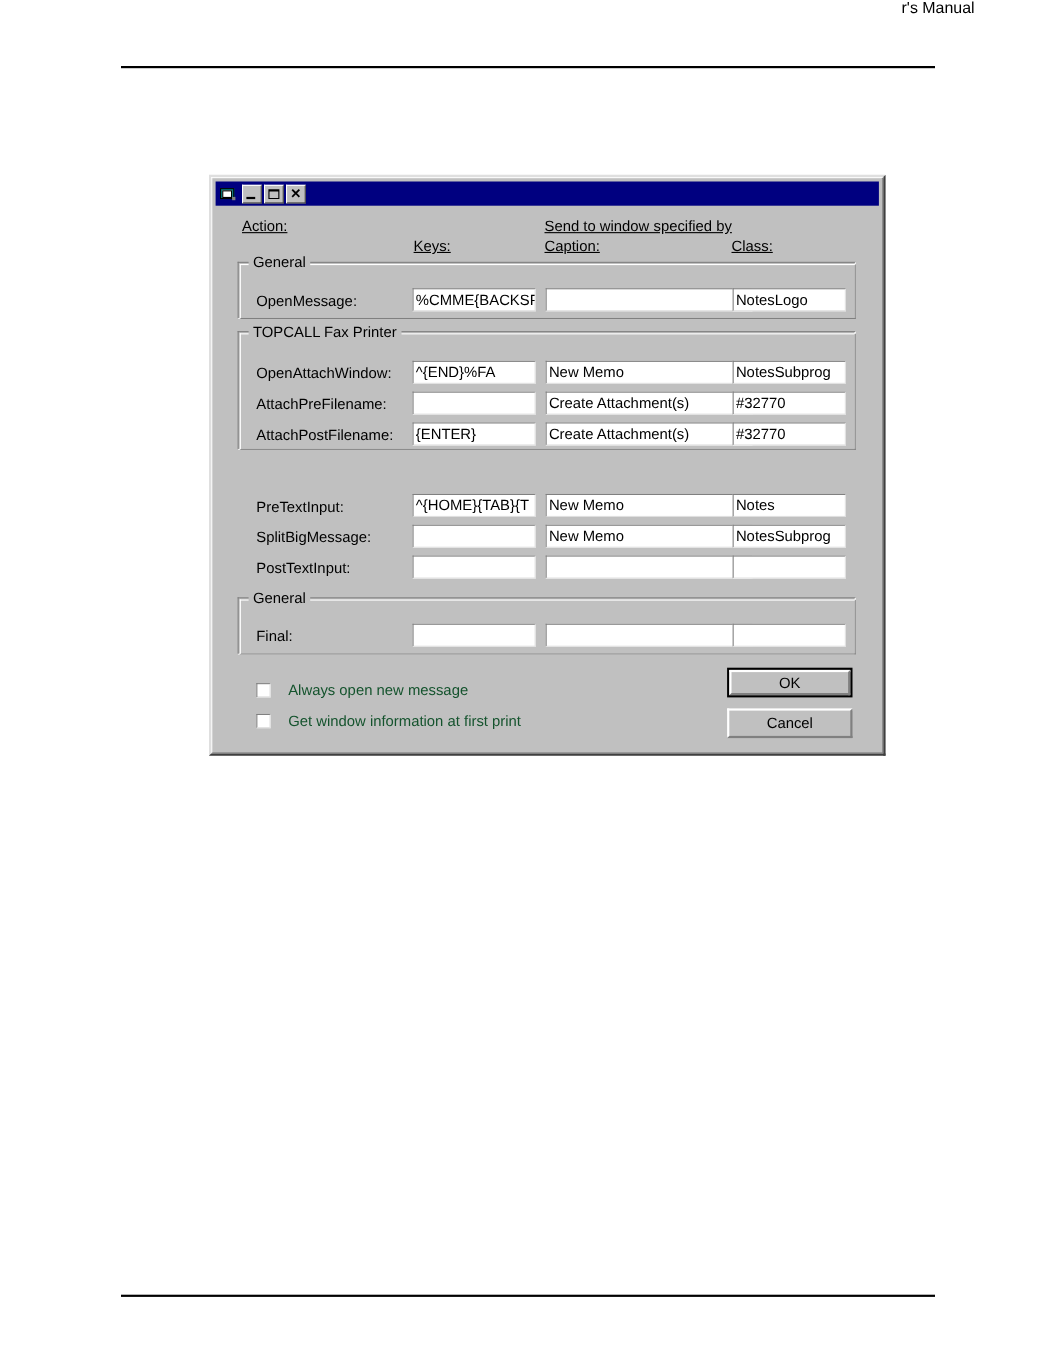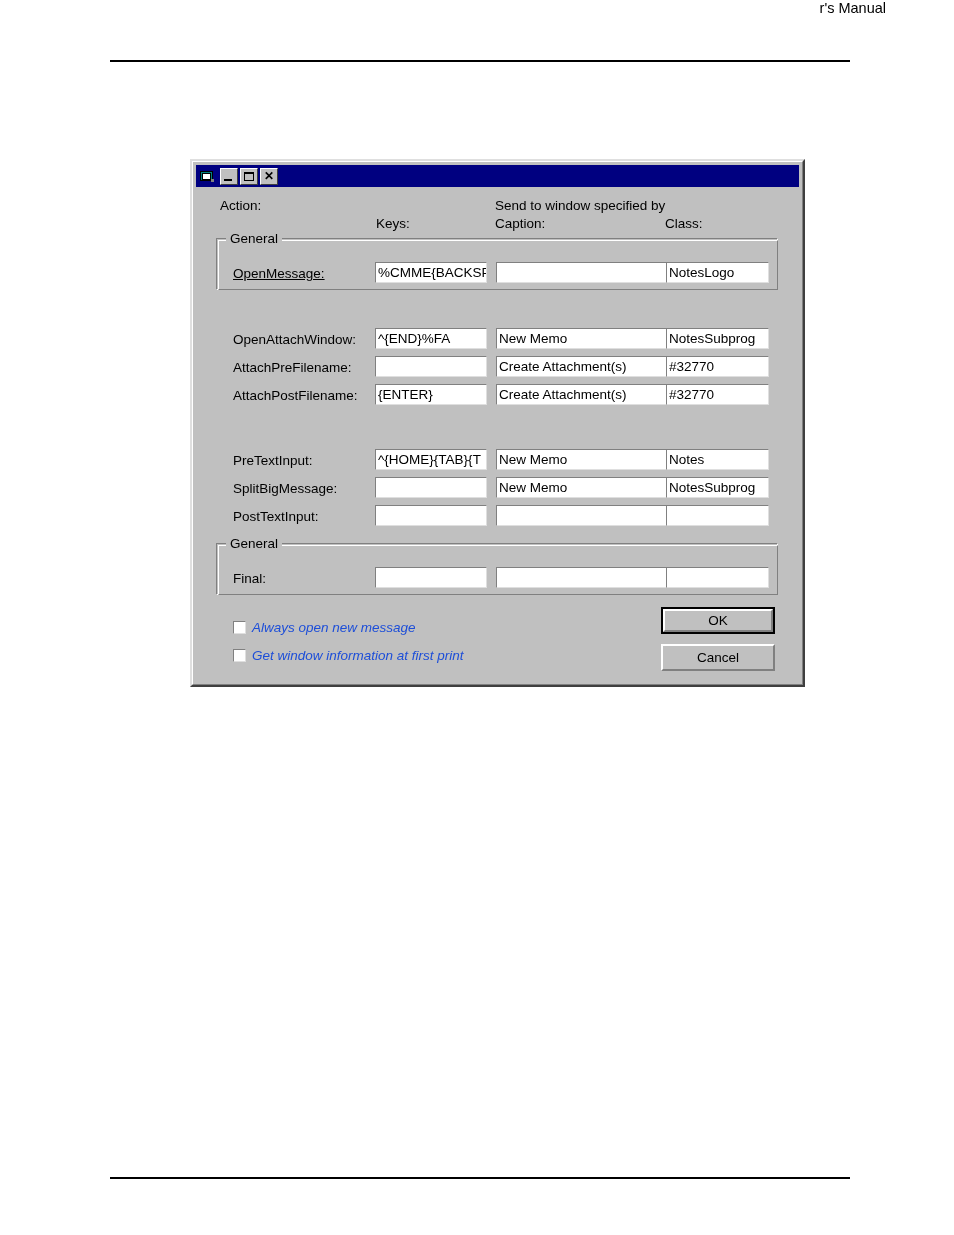--- a/index.html
+++ b/index.html
@@ -154,20 +154,21 @@
     text-align: center;
     line-height: 15px;
   }
 
   
   .hdr {
     position: absolute;
     font-size: 13.5px;
     color: #000;
     white-space: nowrap;
+    text-decoration: underline;
   }
 
   
   .group {
     position: absolute;
     border-top: 1px solid #808080;
     border-left: 1px solid #808080;
     border-right: 1px solid #ffffff;
     border-bottom: 1px solid #ffffff;
     box-sizing: border-box;
@@ -237,25 +238,24 @@
     height: 13px;
     background: #ffffff;
     border-top: 1px solid #808080;
     border-left: 1px solid #808080;
     border-right: 1px solid #dfdfdf;
     border-bottom: 1px solid #dfdfdf;
     box-sizing: border-box;
     flex: none;
   }
   .cblabel {
-    margin-left: 6px;
-    font-size: 13.5px;
-    color: #1d4ed8;
-    white-space: nowrap;
-    font-style: italic;
+    margin-left: 16px;
+    font-size: 13.5px;
+    color: #14532d;
+    white-space: nowrap;
   }
 
   
   .pbtn {
     position: absolute;
     width: 114px;
     height: 27px;
     background: #c0c0c0;
     border-top: 2px solid #ffffff;
     border-left: 2px solid #ffffff;
@@ -313,31 +313,34 @@
 
     <div class="hdr" style="left:27px; top:36px;">Action:</div>
     <div class="hdr" style="left:302px; top:36px;">Send to window specified by</div>
     <div class="hdr" style="left:183px; top:54px;">Keys:</div>
     <div class="hdr" style="left:302px; top:54px;text-align:center;">Caption:</div>
     <div class="hdr" style="left:472px; top:54px;">Class:</div>
 
     <div class="group" style="left:23px; top:76px; width:562px; height:52px;">
       <div class="group-title">General</div>
     </div>
-    <div class="row-label" style="left:40px; top:104px;text-decoration:underline;">OpenMessage:</div>
+    <div class="row-label" style="left:40px; top:104px;">OpenMessage:</div>
     <div class="field f-keys" style="top:100px;">
         <span class="ftext">%CMME{BACKSP</span>
       </div>
     <div class="field f-caption" style="top:100px;">
         <span class="ftext"></span>
       </div>
     <div class="field f-class" style="top:100px;">
         <span class="ftext">NotesLogo</span>
       </div>
 
+    <div class="group" style="left:23px; top:139px; width:562px; height:108px;">
+      <div class="group-title">TOPCALL Fax Printer</div>
+    </div>
     <div class="row-label" style="left:40px; top:170px;">OpenAttachWindow:</div>
     <div class="field f-keys" style="top:166px;">
         <span class="ftext">^{END}%FA</span>
       </div>
     <div class="field f-caption" style="top:166px;">
         <span class="ftext">New Memo</span>
       </div>
     <div class="field f-class" style="top:166px;">
         <span class="ftext">NotesSubprog</span>
       </div>

